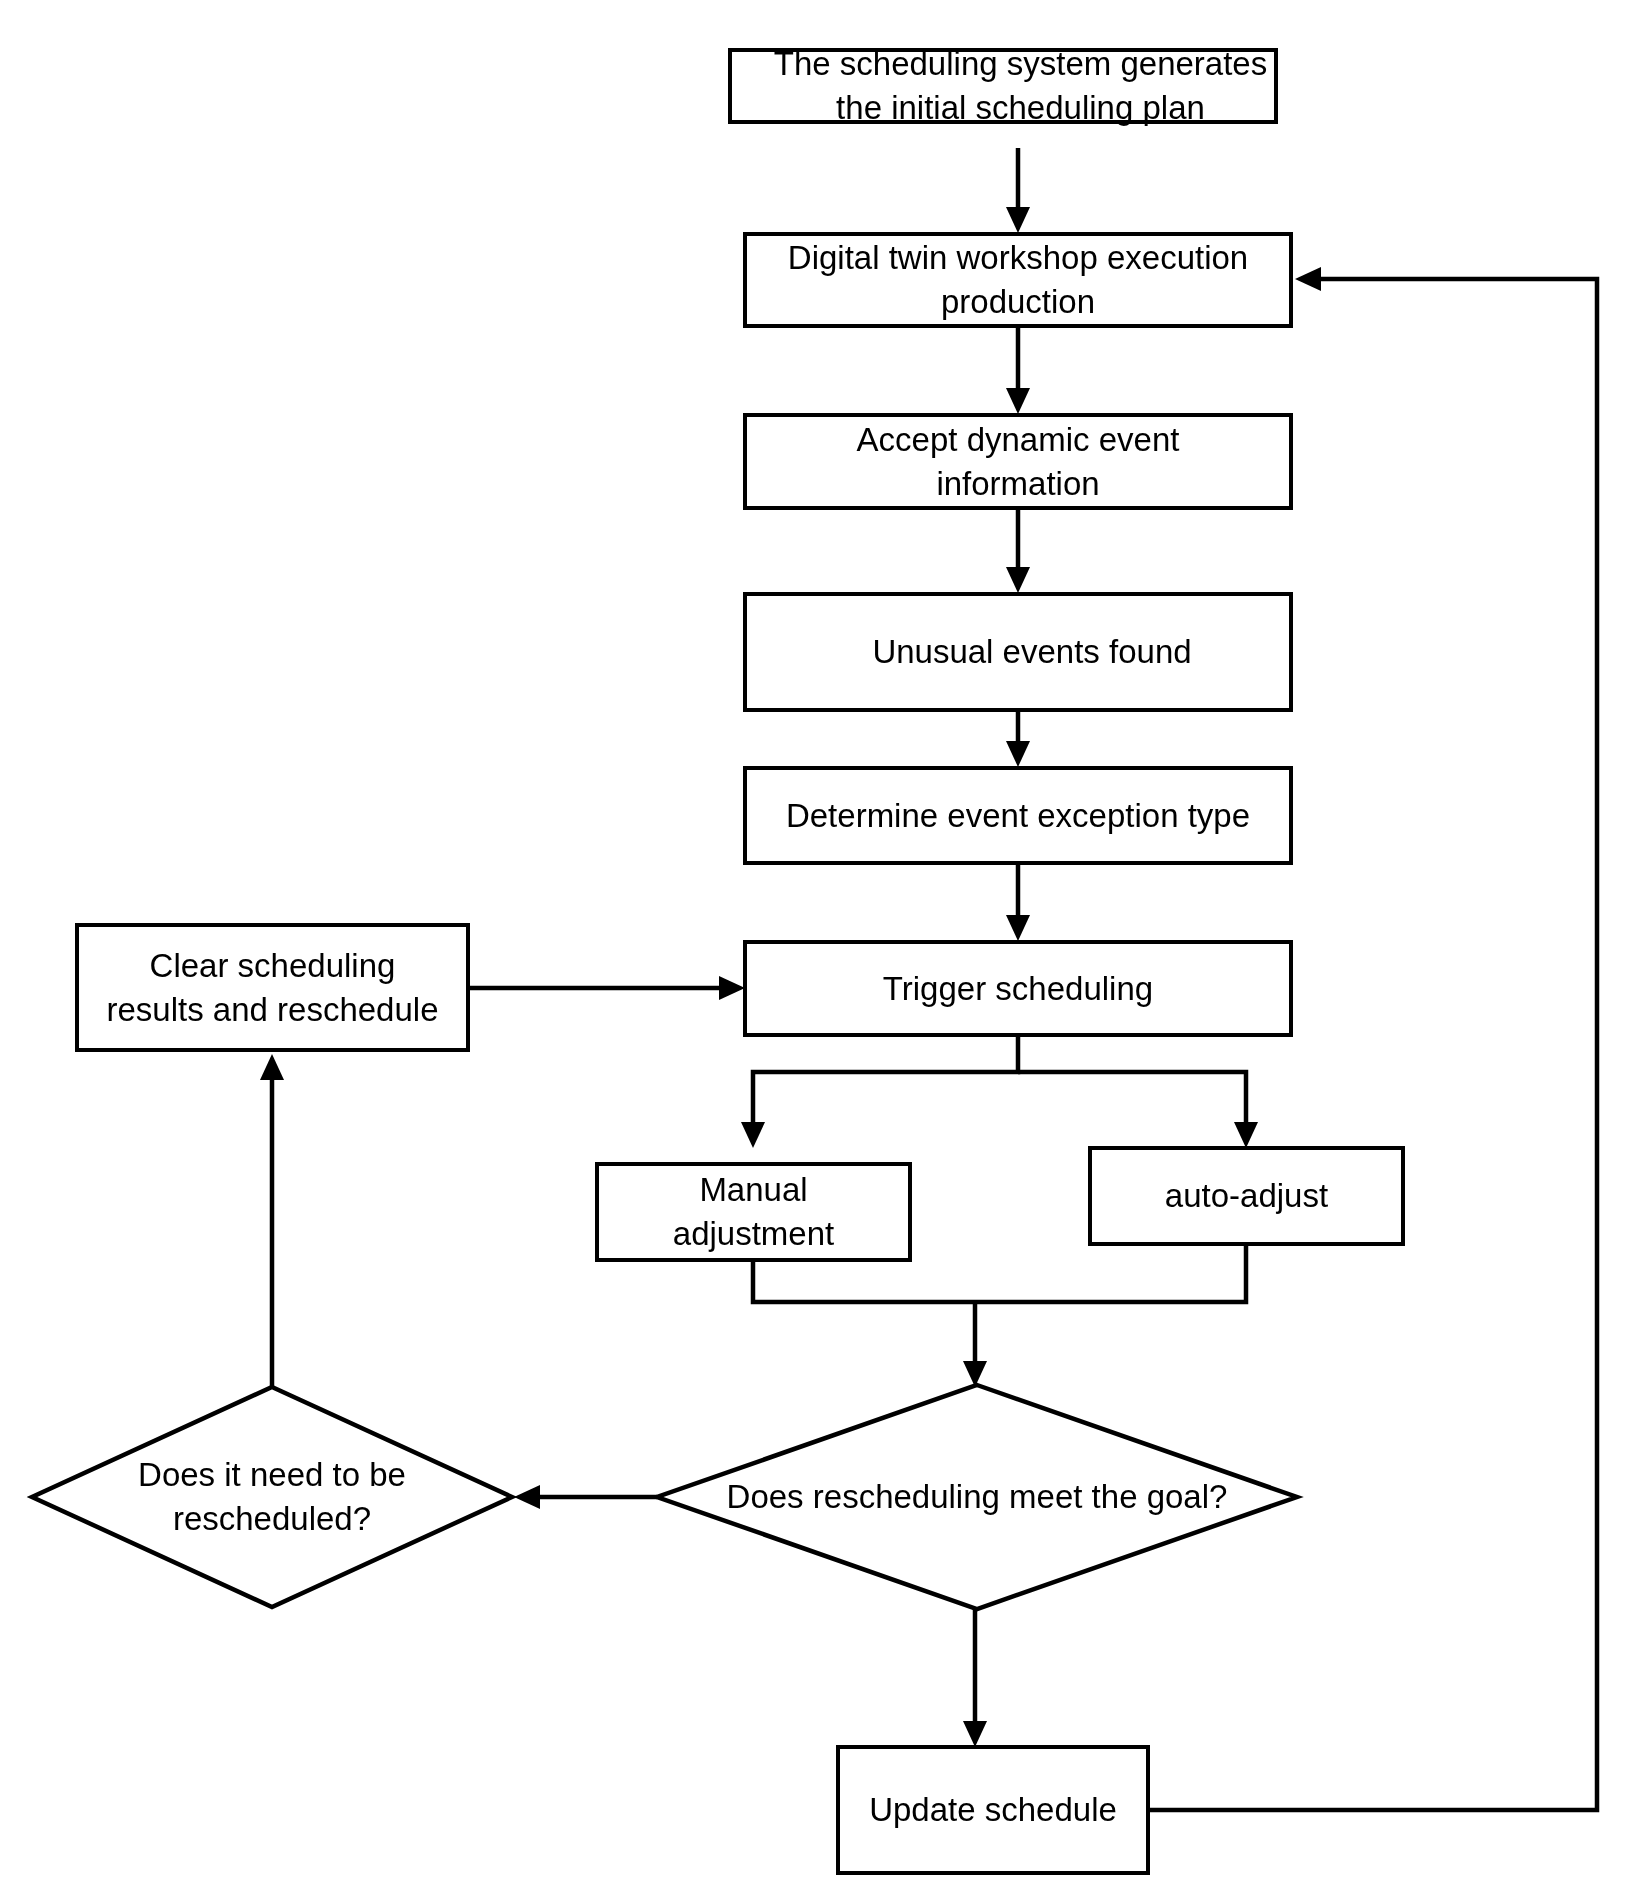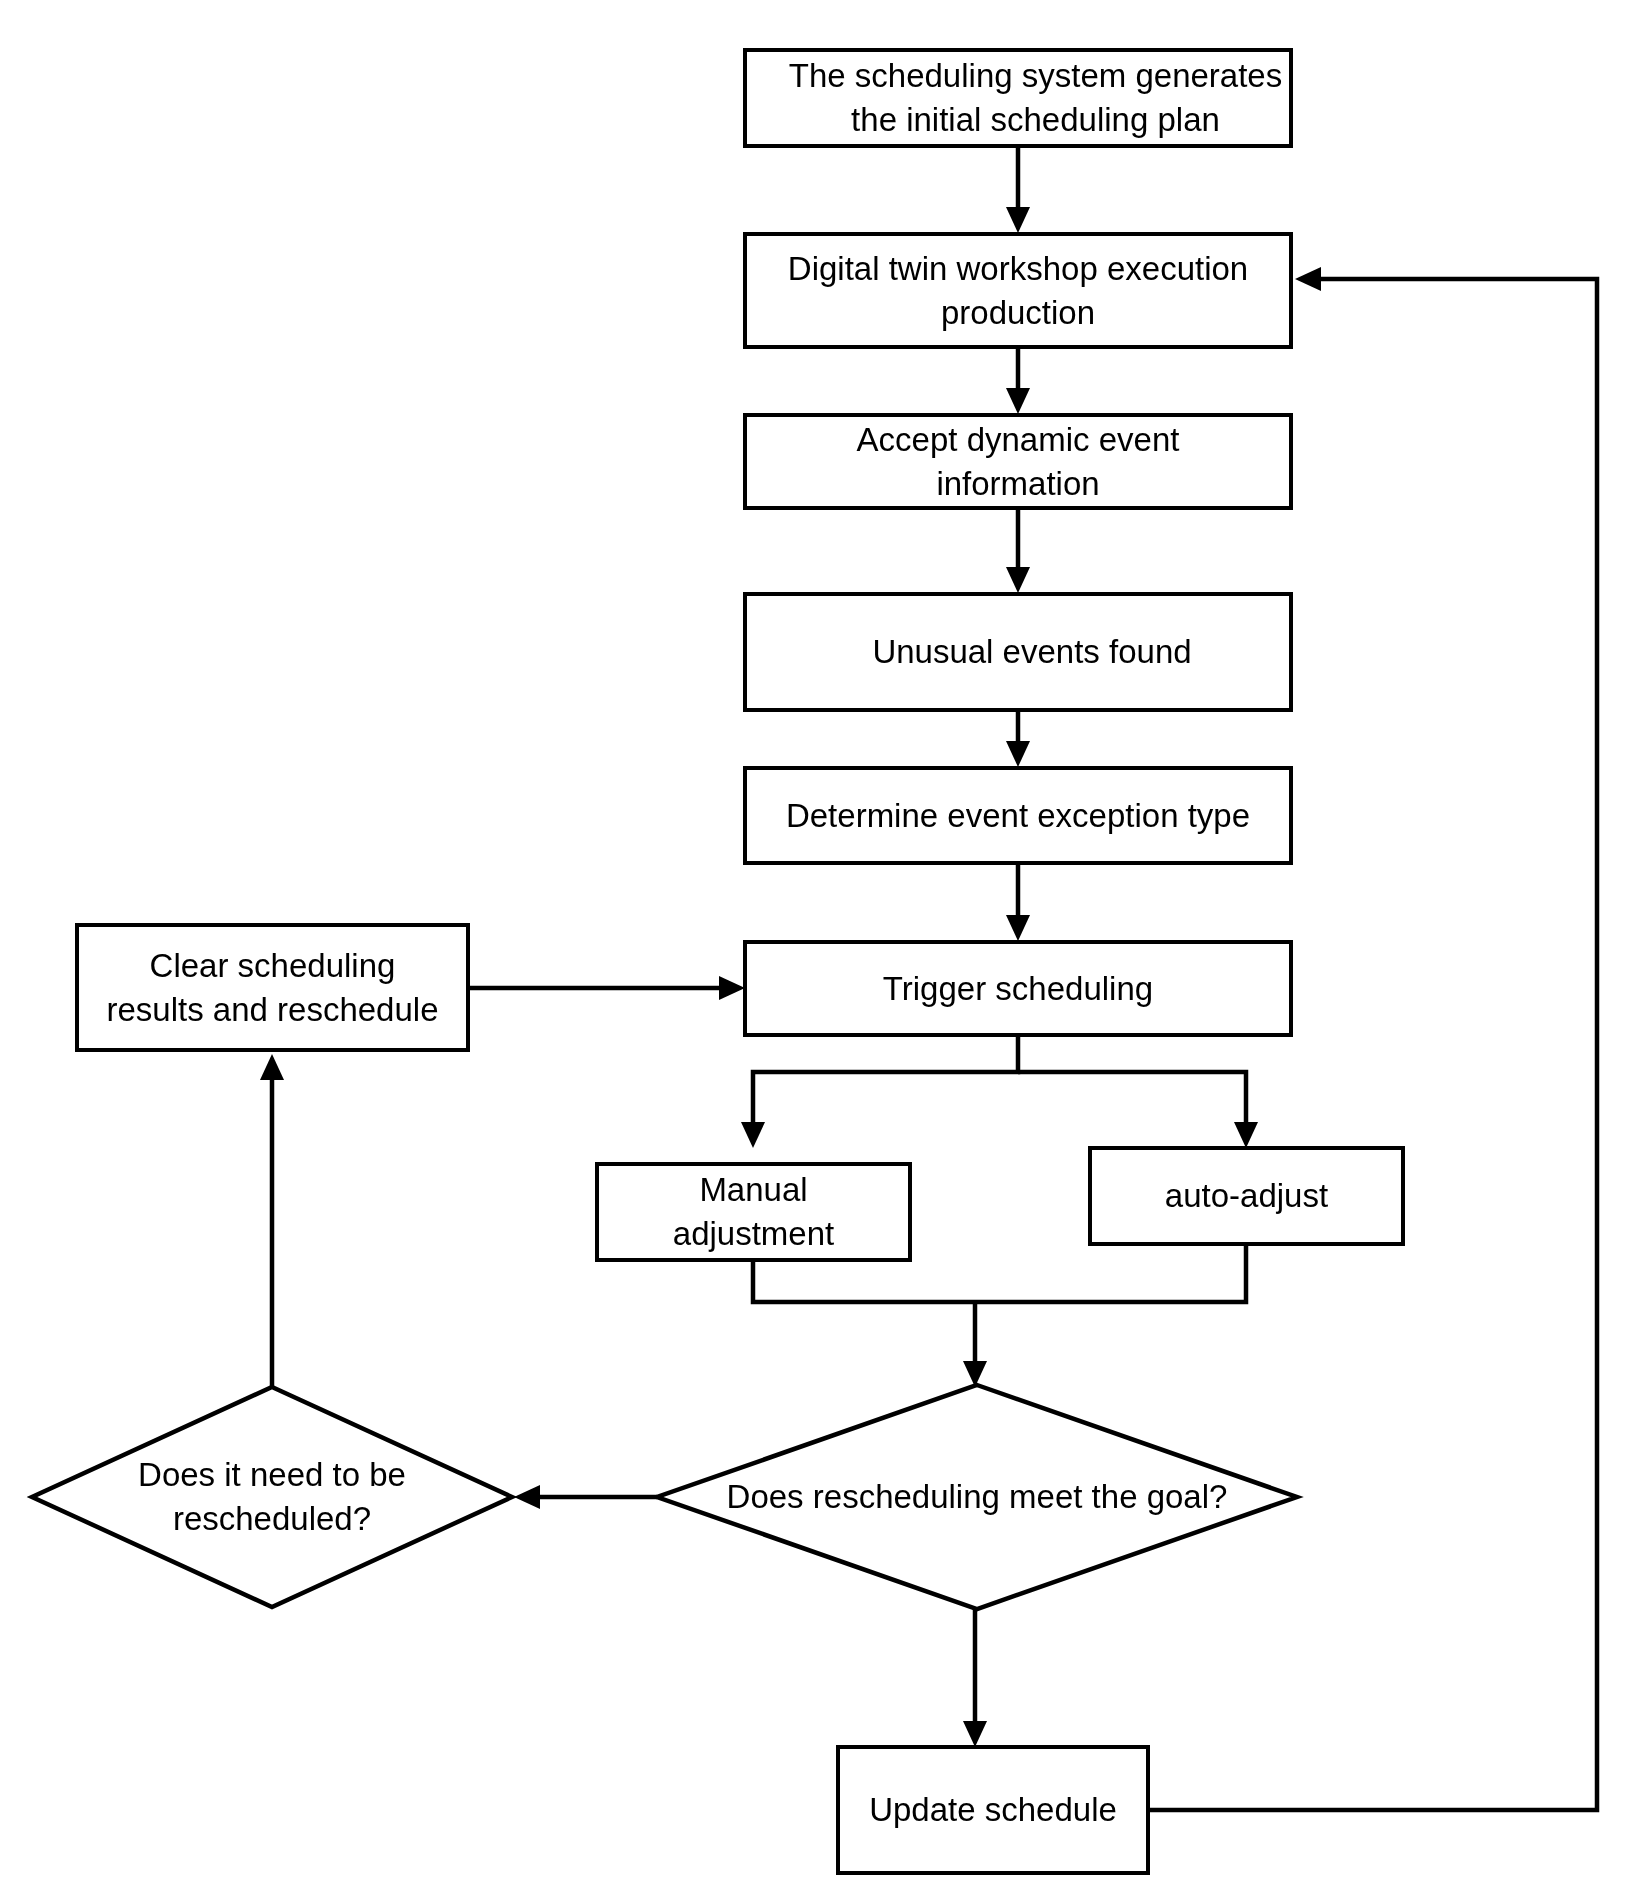--- a/index.html
+++ b/index.html
@@ -43,22 +43,22 @@
     flex-direction: column;
     align-items: center;
     justify-content: center;
     text-align: center;
     font-size: 33px;
     line-height: 1.32;
     pointer-events: none;
   }
   .ln { display: block; }
 
-  .n0  { left: 743px;  top: 48px;   width: 550px; height: 100px; padding-left: 35px; }
-  .n1  { left: 743px;  top: 232px;  width: 550px; height: 117px;  }
+  .n0  { left: 728px;  top: 48px;   width: 550px; height: 76px; padding-left: 35px; }
+  .n1  { left: 743px;  top: 232px;  width: 550px; height: 96px;  }
   .n2  { left: 743px;  top: 413px;  width: 550px; height: 97px;  }
   .n3  { left: 743px;  top: 592px;  width: 550px; height: 120px; padding-left: 28px; }
   .n4  { left: 743px;  top: 766px;  width: 550px; height: 99px;  }
   .n5  { left: 743px;  top: 940px;  width: 550px; height: 97px;  }
   .n6  { left: 595px;  top: 1146px; width: 317px; height: 100px; margin-top: 16px; }
   .n7  { left: 1088px; top: 1146px; width: 317px; height: 100px; }
   .n8  { left: 75px;   top: 923px;  width: 395px; height: 129px; text-align: right; }
   .n11 { left: 836px;  top: 1745px; width: 314px; height: 130px; }
 
   .d9  { left: 657px;  top: 1385px; width: 640px; height: 224px; }

